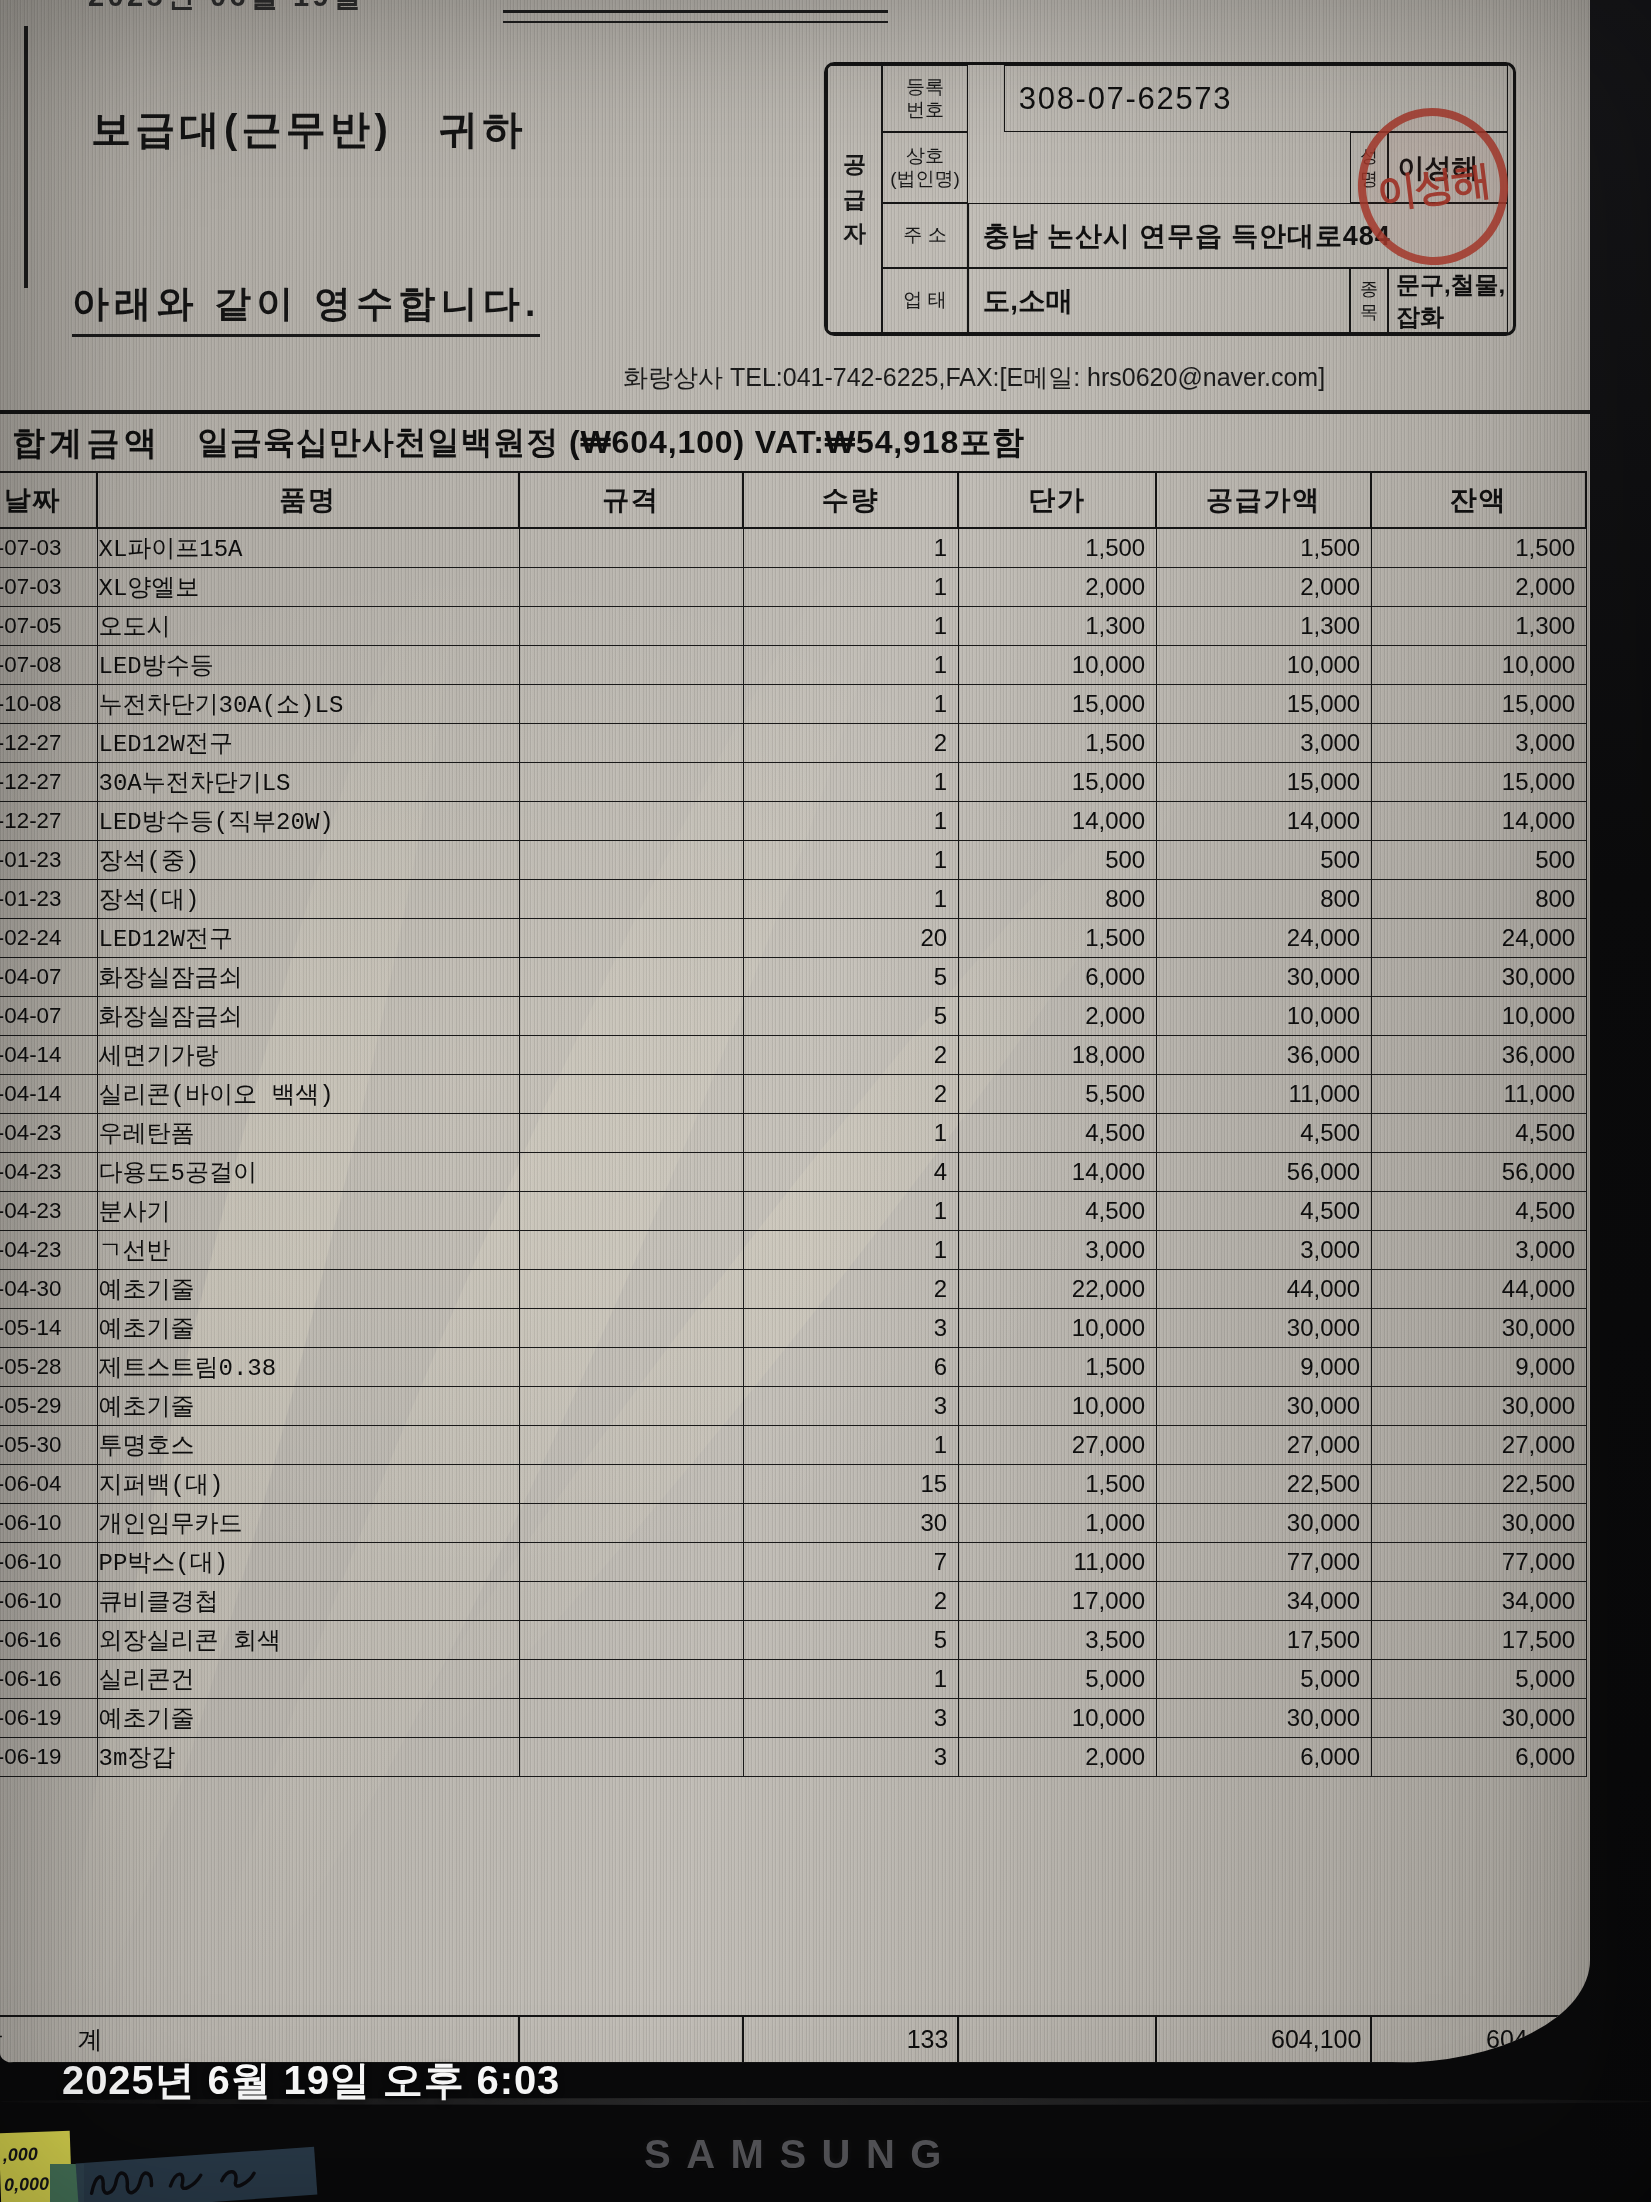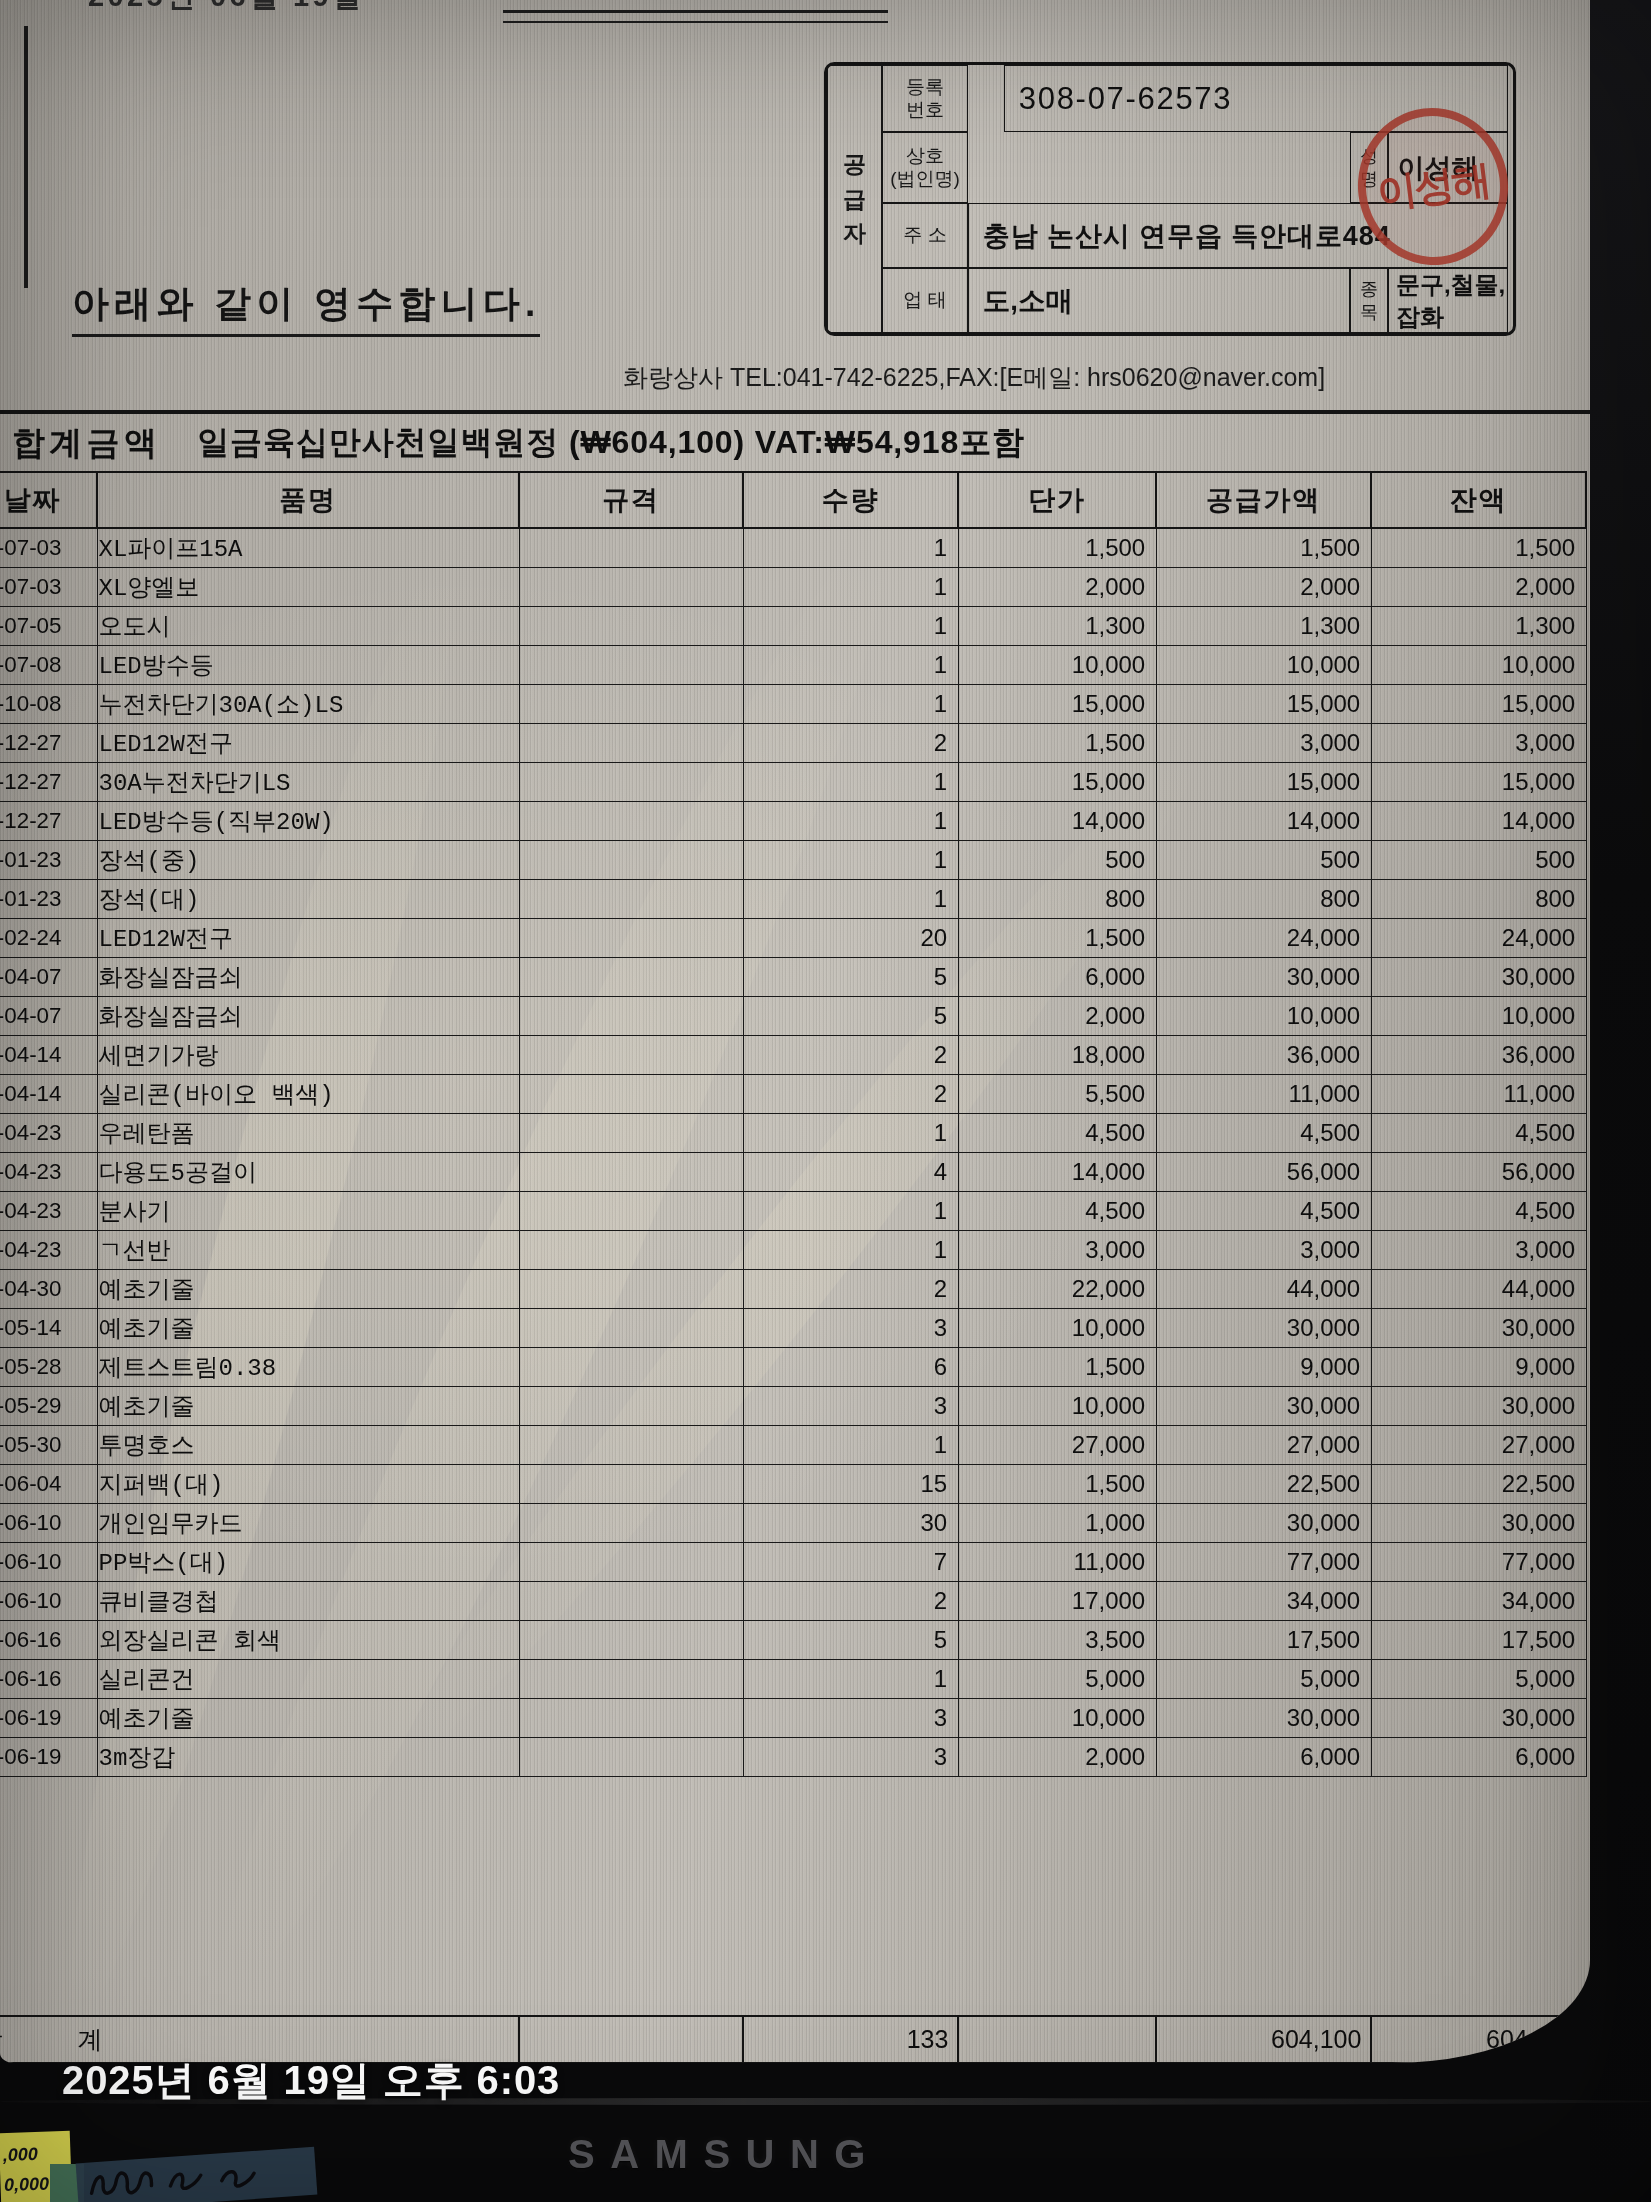--- a/index.html
+++ b/index.html
@@ -104,21 +104,21 @@
     position:absolute;left:62px;top:2053px;z-index:9;color:#fdfdfd;font-size:40px;
     font-weight:bold;letter-spacing:0.9px;text-shadow:0 1.7px 6px rgba(0,0,0,0.55);
   }
 
   
   .right-bezel{position:absolute;right:0;top:0;width:62px;height:2203px;
     background:linear-gradient(180deg,#17171a 0%,#0c0c0d 40%,#09090a 100%);}
   .bezel-gloss{position:absolute;left:0;top:2098px;width:1652px;height:6.9px;
     background:linear-gradient(90deg,rgba(255,255,255,0.02),rgba(255,255,255,0.14) 45%,rgba(255,255,255,0.03));
     border-radius:50%;}
-  .samsung{position:absolute;left:568px;top:2132px;width:465px;
+  .samsung{position:absolute;left:568px;top:2132px;width:465px;text-align:center;
     font-size:40px;font-weight:bold;letter-spacing:15.5px;color:#58585c;
     text-shadow:0 0.9px 1.7px rgba(0,0,0,0.9),0 0 6px rgba(255,255,255,0.07);}
 
   
   .sticky-note{position:absolute;left:0;top:2132px;width:71px;height:74px;
     background:#d9d54f;transform:rotate(-2deg);z-index:8;color:#16161a;
     font-size:18px;font-weight:bold;font-style:italic;line-height:1.7;padding:6.9px 0 0 3.4px;
     box-sizing:border-box;white-space:pre-line;}
   .note-green{position:absolute;left:50px;top:2164px;width:34px;height:39px;
     background:#47755a;z-index:8;}
@@ -137,20 +137,21 @@
   <div class="screen">
     <div class="stripes"></div>
     <div class="streak s1"></div>
     <div class="streak s2"></div>
     <div class="streak s3"></div>
 
     <div class="clipped-date">2025년 06월 19일</div>
     <div class="page-left-line"></div>
     <div class="dbl-line"></div>
 
+    <div class="recipient">보급대(근무반)   귀하</div>
 
     <div class="supplier-box">
       <div class="sb-cell sb-side">공
 급
 자</div>
       <div class="sb-cell sb-label" style="grid-row:1;grid-column:2;">등록
 번호</div>
       <div class="sb-cell sb-val v-reg" style="grid-row:1;margin-left:36px;">308-07-62573</div>
       <div class="sb-cell sb-label" style="grid-row:2;grid-column:2;">상호
 (법인명)</div>

